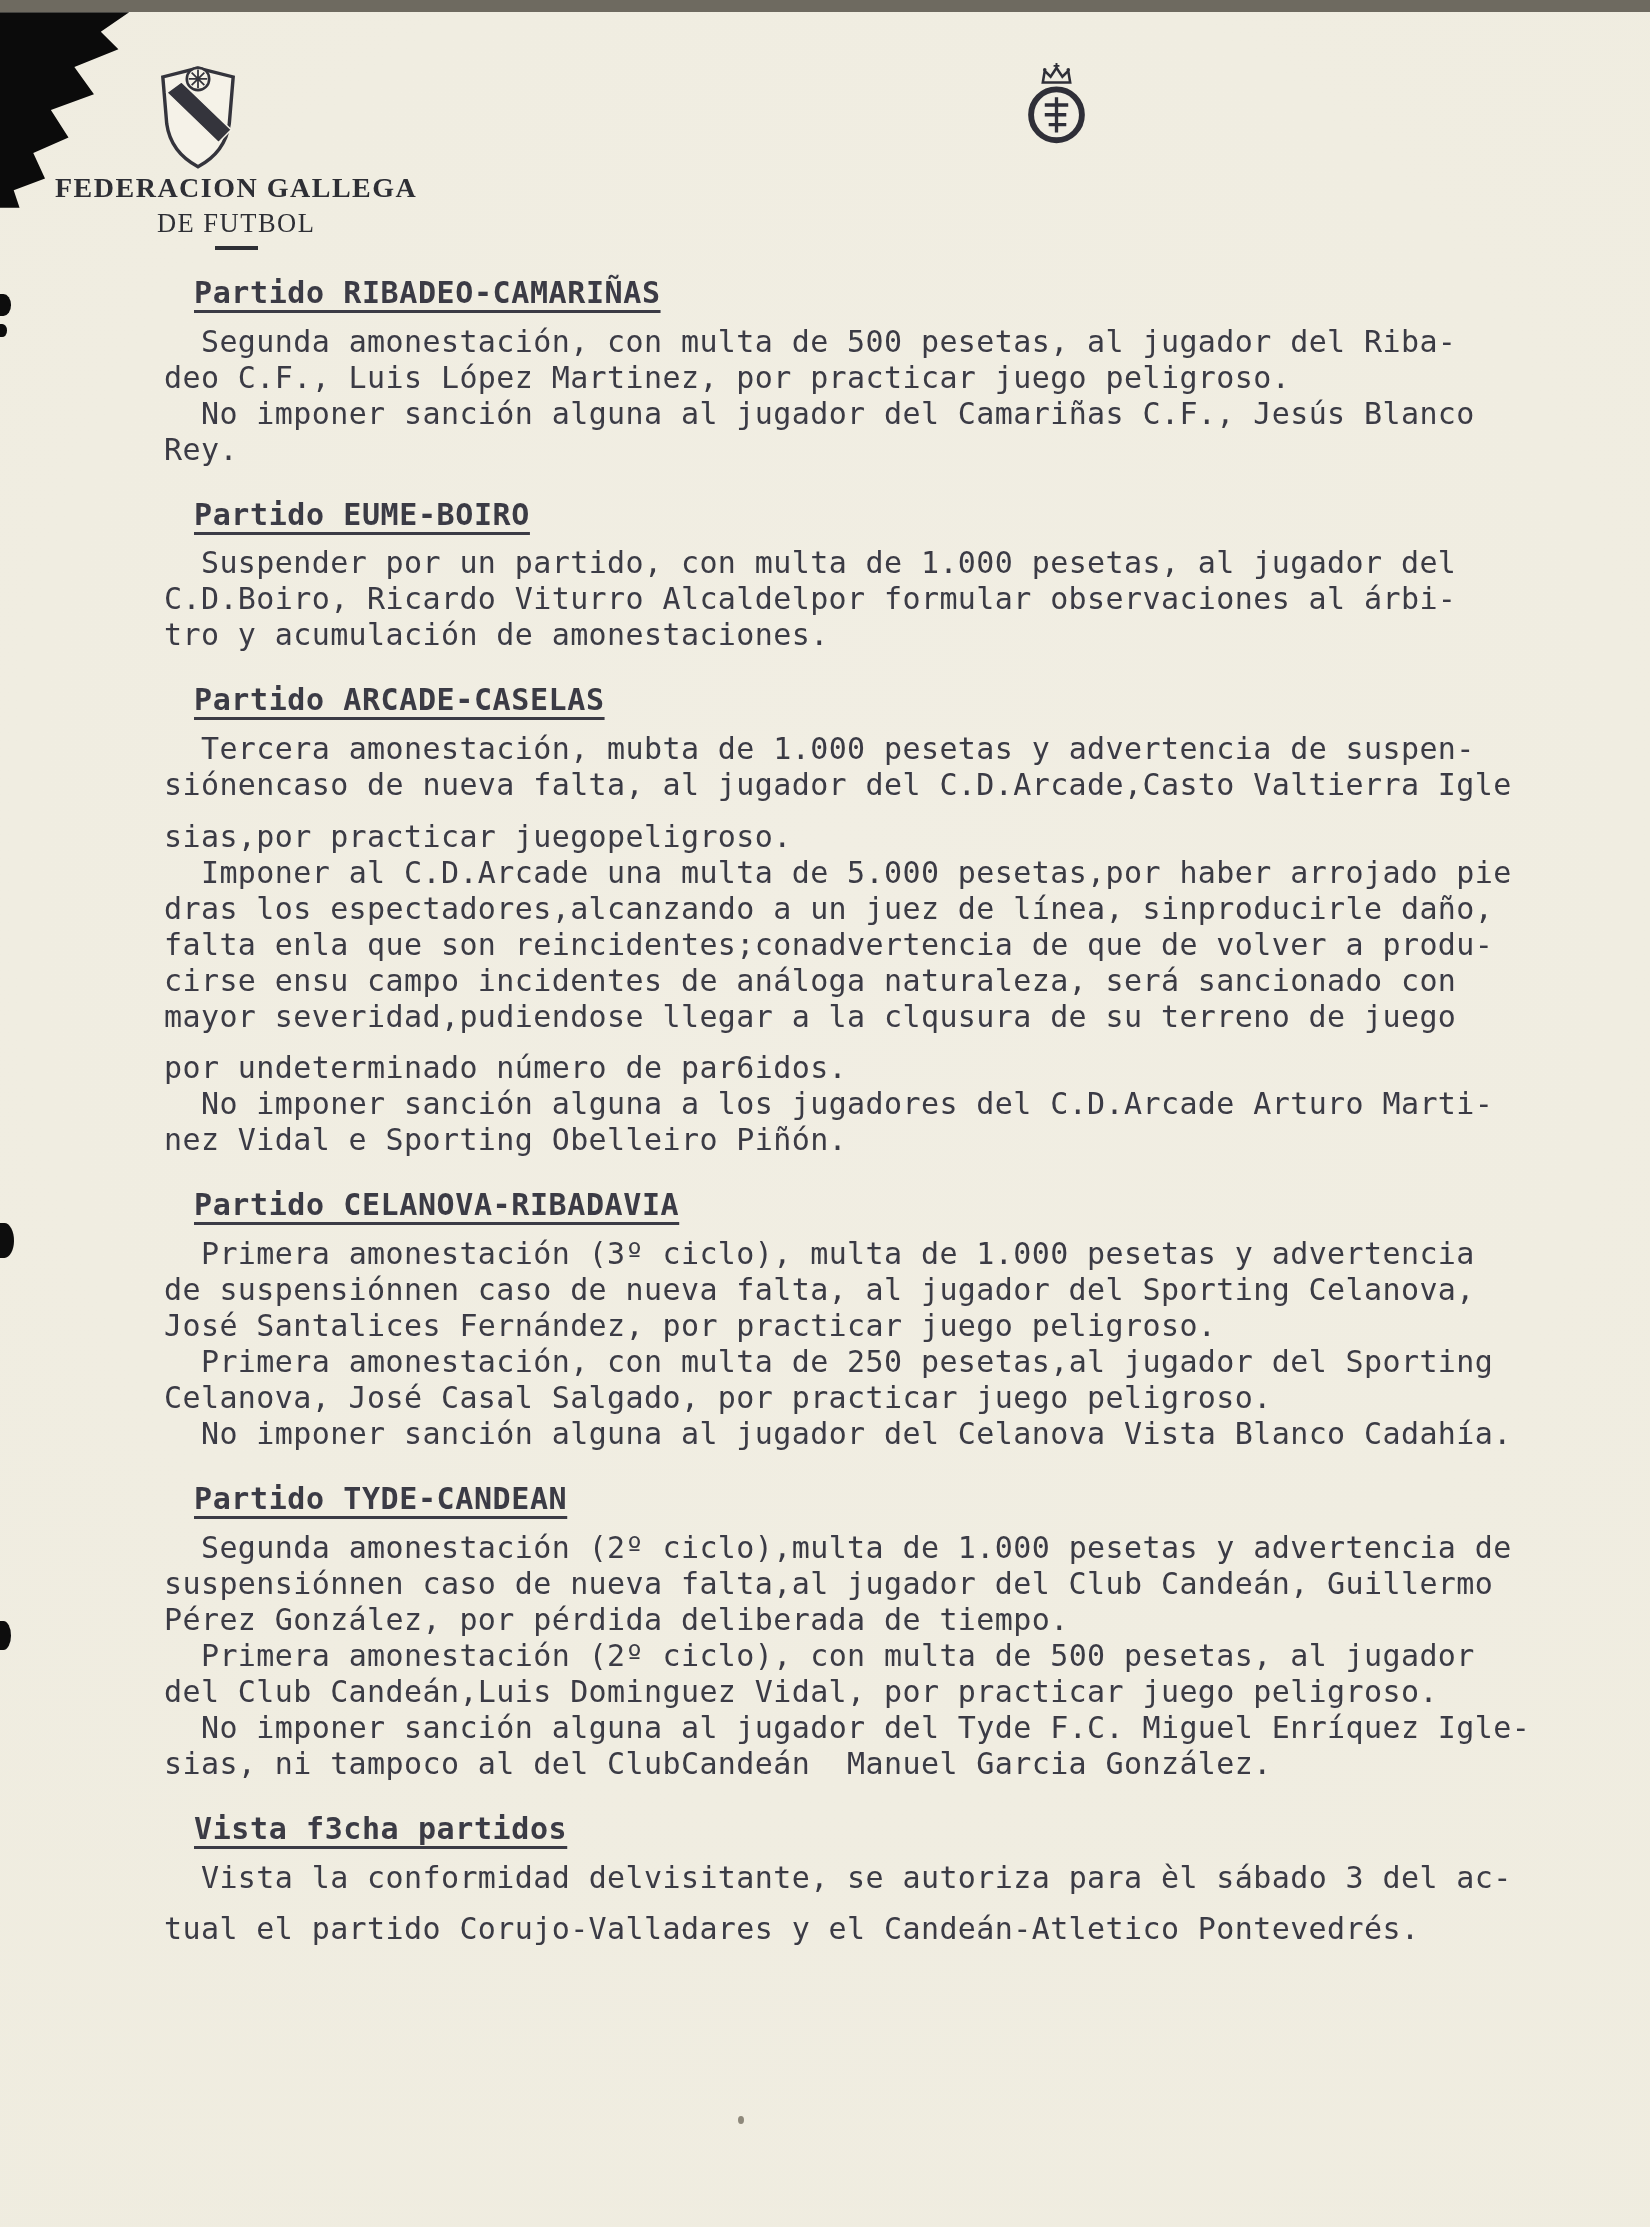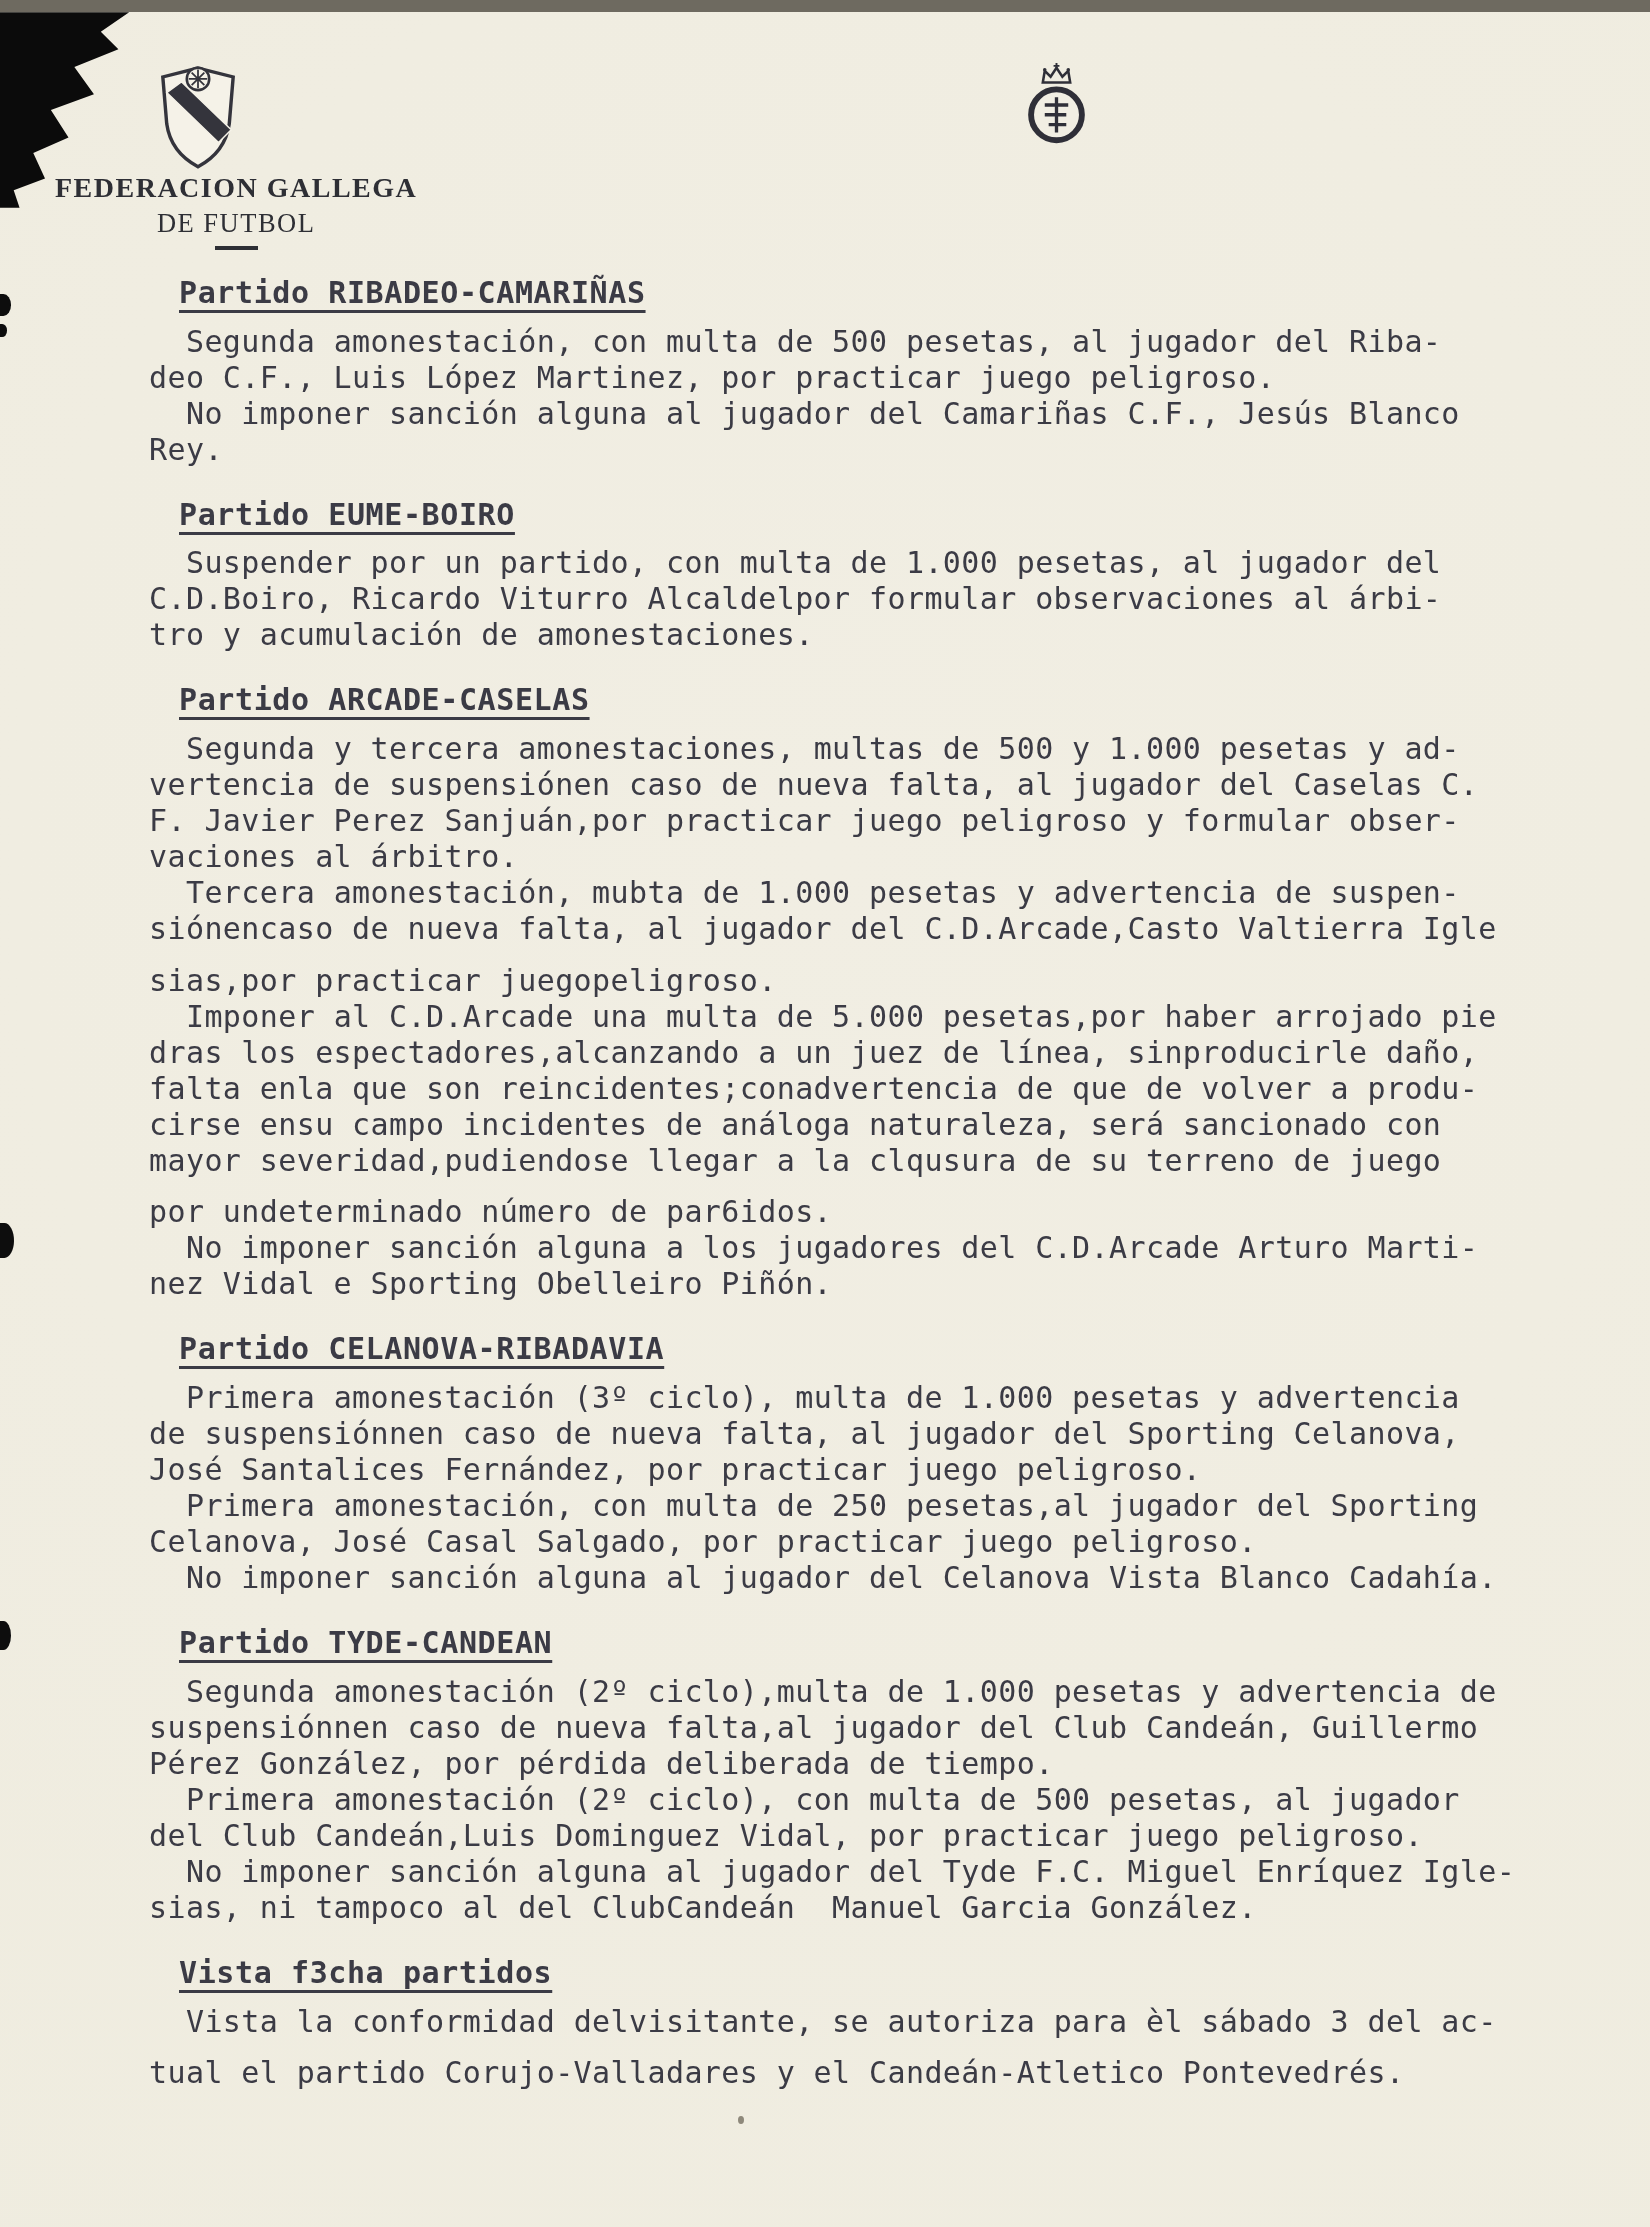--- a/index.html
+++ b/index.html
@@ -29,21 +29,21 @@
   .org-line1 { font-size: 28px; font-weight: 700; letter-spacing: 1.5px; white-space: nowrap; }
   .org-line2 { font-size: 26.5px; font-weight: 400; letter-spacing: 1.5px; text-align: center; margin-top: 3.9px; }
   .org-rule  { width: 43px; height: 3.9px; background: #2e2f35; margin: 6.9px auto 0; }
 
   .left-crest  { position: absolute; left: 155px; top: 49px; }
   .right-crest { position: absolute; left: 1025px; top: 49px; }
 
   
   .doc-body {
     position: absolute;
-    left: 149px;
+    left: 164px;
     top: 263px;
     width: 1470px;
     font-size: 30px;
     line-height: 36px;
     letter-spacing: 0.4px;
   }
   .doc-section + .doc-section { margin-top: 29px; }
   .section-heading {
     margin: 0 0 12.7px 30px;
     font-size: 30px;
@@ -123,24 +123,20 @@
 Rey.</p>
       </section>
       <section class="doc-section">
         <h2 class="section-heading">Partido EUME-BOIRO</h2>
         <p class="para">  Suspender por un partido, con multa de 1.000 pesetas, al jugador del
 C.D.Boiro, Ricardo Viturro Alcaldelpor formular observaciones al árbi-
 tro y acumulación de amonestaciones.</p>
       </section>
       <section class="doc-section">
         <h2 class="section-heading">Partido ARCADE-CASELAS</h2>
-        <p class="para">  Segunda y tercera amonestaciones, multas de 500 y 1.000 pesetas y ad-
-vertencia de suspensiónen caso de nueva falta, al jugador del Caselas C.
-F. Javier Perez Sanjuán,por practicar juego peligroso y formular obser-
-vaciones al árbitro.</p>
         <p class="para">  Tercera amonestación, mubta de 1.000 pesetas y advertencia de suspen-
 siónencaso de nueva falta, al jugador del C.D.Arcade,Casto Valtierra Igle</p>
         <p class="para gap">sias,por practicar juegopeligroso.</p>
         <p class="para">  Imponer al C.D.Arcade una multa de 5.000 pesetas,por haber arrojado pie
 dras los espectadores,alcanzando a un juez de línea, sinproducirle daño,
 falta enla que son reincidentes;conadvertencia de que de volver a produ-
 cirse ensu campo incidentes de análoga naturaleza, será sancionado con
 mayor severidad,pudiendose llegar a la clqusura de su terreno de juego</p>
         <p class="para gap">por undeterminado número de par6idos.</p>
         <p class="para">  No imponer sanción alguna a los jugadores del C.D.Arcade Arturo Marti-

